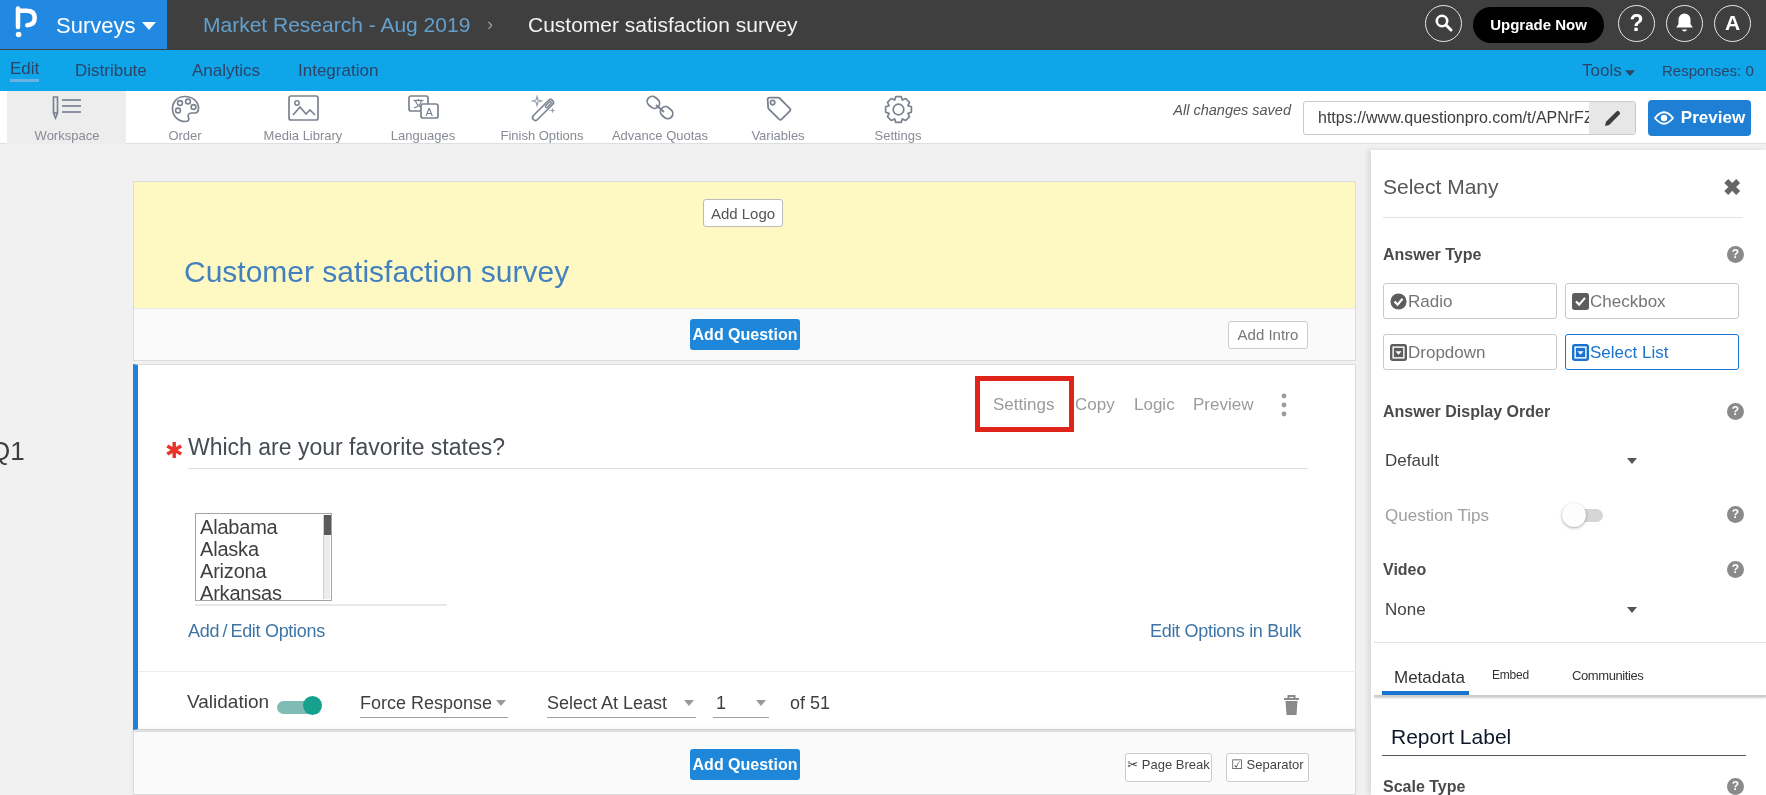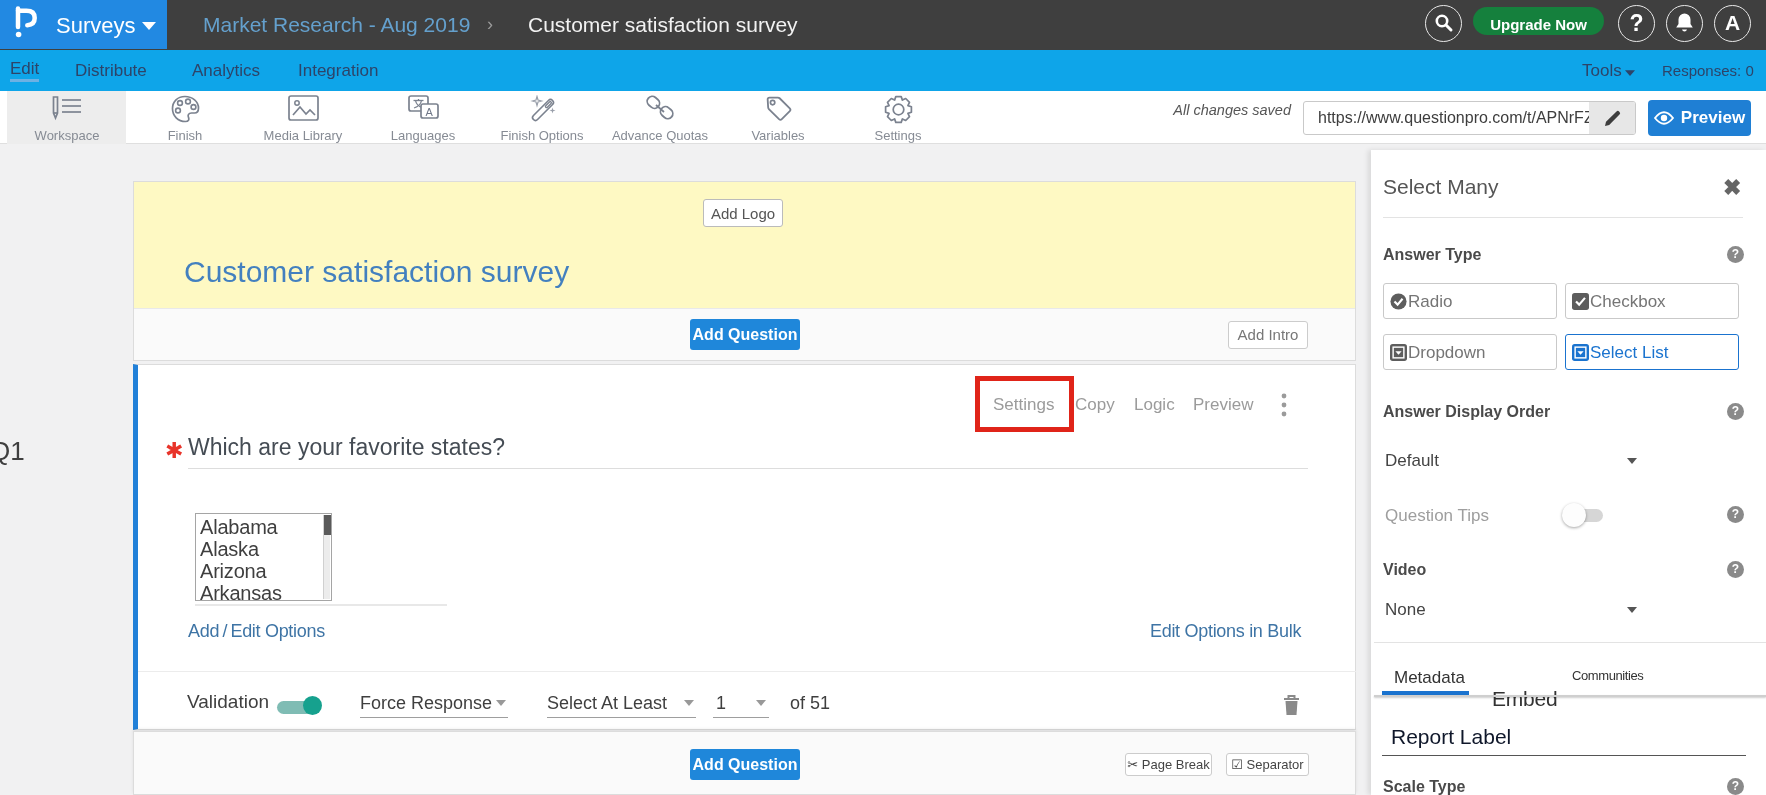--- a/index.html
+++ b/index.html
@@ -7,21 +7,21 @@
 .abs { position:absolute; }
 #page { position:relative; width:1766px; height:795px; }
 
 #hdr { position:absolute; left:0; top:0; width:1766px; height:50px; background:#3f3f3f; }
 #hdrblue { position:absolute; left:0; top:0; width:167px; height:49px; background:#2289e2; }
 #surveys { position:absolute; left:56px; top:13px; color:#fff; font-size:22px; }
 #crumb1 { position:absolute; left:203px; top:13px; color:#64a0cd; font-size:21px; }
 #crumbsep { position:absolute; left:487px; top:14px; color:#9a9a9a; font-size:18px; }
 #crumb2 { position:absolute; left:528px; top:13px; color:#f2f2f2; font-size:21px; }
 .circbtn { position:absolute; top:5px; width:37px; height:37px; border:1.6px solid #e8e8e8; border-radius:50%; color:#fff; text-align:center; }
-#upgrade { position:absolute; left:1473px; top:7px; width:131px; height:28px; background:#15803d; border-radius:18px; color:#fff; font-weight:bold; font-size:15px; text-align:center; line-height:36px; }
+#upgrade { position:absolute; left:1473px; top:7px; width:131px; height:36px; background:#000000; border-radius:18px; color:#fff; font-weight:bold; font-size:15px; text-align:center; line-height:36px; }
 
 #nav { position:absolute; left:0; top:50px; width:1766px; height:41px; background:#0ea5e9; }
 .navtab { position:absolute; top:11px; font-size:17px; color:#2d4469; }
 #tools { position:absolute; left:1582px; top:11px; font-size:17px; color:#2d4469; }
 #resp { position:absolute; left:1662px; top:12px; font-size:15px; color:#2d4469; }
 
 #tbar { position:absolute; left:0; top:91px; width:1766px; height:53px; background:#fff; border-bottom:1px solid #dfdfdf; }
 #wschip { position:absolute; left:7px; top:0; width:119px; height:53px; background:#ededed; }
 .tlabel { position:absolute; top:37px; font-size:13px; color:#868b94; text-align:center; width:160px; }
 .ticon { position:absolute; top:4px; }
@@ -52,38 +52,38 @@
 #selsb { position:absolute; right:1px; top:1px; width:7px; height:84px; background:#ececec; border-left:1px solid #d0d0d0; }
 #selsbth { position:absolute; left:0px; top:0px; width:7px; height:20px; background:#5a5a5a; }
 #selul { position:absolute; left:57px; top:239px; width:252px; height:2px; background:#e8e8e8; }
 #addedit { position:absolute; left:50px; top:256px; font-size:18px; letter-spacing:-0.3px; color:#3e74a5; }
 #editbulk { position:absolute; left:1012px; top:256px; font-size:18px; letter-spacing:-0.3px; color:#3e74a5; }
 #qdiv { position:absolute; left:0; top:306px; width:1218px; height:1px; background:#ececec; }
 #validlbl { position:absolute; left:49px; top:326px; font-size:19px; color:#3f3f3f; }
 
 #botcard { position:absolute; left:133px; top:731px; width:1223px; height:64px; background:#fafafa; border:1px solid #dcdcdc; box-shadow:0 -2px 3px rgba(0,0,0,0.08); }
 #addq2 { position:absolute; left:556px; top:17px; width:110px; height:31px; line-height:31px; }
-.wbtn { position:absolute; top:21px; height:23px; background:#fff; border:1px solid #ccc; border-radius:3px; font-size:13px; color:#444; line-height:21px; text-align:center; white-space:nowrap; }
+.wbtn { position:absolute; top:21px; height:29px; background:#fff; border:1px solid #ccc; border-radius:3px; font-size:13px; color:#444; line-height:21px; text-align:center; white-space:nowrap; }
 
 #panel { position:absolute; left:1371px; top:150px; width:395px; height:645px; background:#fff; box-shadow:-3px 0 5px rgba(0,0,0,0.10); }
 #pnlh { position:absolute; left:12px; top:25px; font-size:21px; color:#555; }
 #pnlx { position:absolute; left:352px; top:25px; font-size:22px; color:#666; font-weight:bold; }
 #pnldiv1 { position:absolute; left:12px; top:67px; width:360px; height:1px; background:#e3e3e3; }
 .pbold { position:absolute; font-size:16px; font-weight:bold; color:#4a4a4a; }
 .help { position:absolute; width:17px; height:17px; border-radius:50%; background:#8a8a8a; color:#fff; font-size:12px; font-weight:bold; text-align:center; line-height:17px; }
 .atbtn { position:absolute; width:174px; height:36px; background:#fff; border:1px solid #c9c9c9; border-radius:3px; font-size:17px; color:#757575; }
 .atbtn .txt { position:absolute; left:24px; top:8px; }
 #atSL { border:1px solid #1a73cf; color:#1a73cf; }
 .pgray { position:absolute; font-size:17px; color:#444; }
 .caret { position:absolute; width:0; height:0; border-left:5px solid transparent; border-right:5px solid transparent; border-top:6px solid #555; }
 #pnltabs { position:absolute; left:0; top:506px; width:395px; height:44px; }
 #pnldiv2 { position:absolute; left:3px; top:545px; width:392px; height:2px; background:#cfcfcf; box-shadow:0 1px 2px rgba(0,0,0,0.2); }
 #mtab { position:absolute; left:23px; top:12px; font-size:17px; color:#333; }
 #mtabul { position:absolute; left:11px; top:35px; width:87px; height:4px; background:#1a73cf; }
-#etab { position:absolute; left:121px; top:12px; font-size:21px; letter-spacing:-0.2px; color:#333;margin-top:19px; }
+#etab { position:absolute; left:121px; top:12px; font-size:12px; letter-spacing:-0.2px; color:#333; }
 #ctab { position:absolute; left:201px; top:12px; font-size:13px; letter-spacing:-0.4px; color:#333; }
 #replbl { position:absolute; left:20px; top:575px; font-size:21px; color:#0f172a; }
 #repul { position:absolute; left:11px; top:605px; width:364px; height:1px; background:#555; }
 #scale { position:absolute; left:12px; top:628px; font-size:16px; font-weight:bold; color:#4a4a4a; }
 </style>
 </head>
 <body>
 <div id="page">
 
 <div id="hdr">
@@ -143,21 +143,21 @@
     </g>
   </svg>
   <div class="tlabel" style="left:-13px">Workspace</div>
   <svg class="ticon" style="left:171px" width="29" height="28" viewBox="0 0 29 28">
     <path d="M14 1.5 C6 1.5 1.5 7 1.5 13.5 C1.5 21 7 26.5 14.5 26.5 C17.5 26.5 18.5 24.5 17.5 22.5 C16.5 20.3 17.5 18 20.5 18 L23.5 18 C26 18 27.5 16 27.5 13 C27.5 6.5 21.5 1.5 14 1.5 Z" stroke="#7b828f" stroke-width="1.7" fill="none"></path>
     <circle cx="9" cy="8" r="2.4" stroke="#7b828f" stroke-width="1.6" fill="none"></circle>
     <circle cx="17" cy="6.5" r="2.4" stroke="#7b828f" stroke-width="1.6" fill="none"></circle>
     <circle cx="22.5" cy="12" r="2.4" stroke="#7b828f" stroke-width="1.6" fill="none"></circle>
     <circle cx="7" cy="15.5" r="2.4" stroke="#7b828f" stroke-width="1.6" fill="none"></circle>
   </svg>
-  <div class="tlabel" style="left:105px">Finish</div>
+  <div class="tlabel" style="left:105px">Order</div>
   <svg class="ticon" style="left:288px" width="31" height="26" viewBox="0 0 31 26">
     <rect x="1" y="1" width="29" height="24" rx="2" stroke="#7b828f" stroke-width="1.7" fill="none"></rect>
     <circle cx="9" cy="8" r="2.2" stroke="#7b828f" stroke-width="1.5" fill="none"></circle>
     <path d="M5 20 L12 12 L18 19 L22 15 L27 20" stroke="#7b828f" stroke-width="1.7" fill="none"></path>
   </svg>
   <div class="tlabel" style="left:223px">Media Library</div>
   <svg class="ticon" style="left:408px" width="31" height="27" viewBox="0 0 31 27">
     <rect x="1" y="1" width="19" height="15" rx="2" stroke="#7b828f" stroke-width="1.7" fill="none"></rect>
     <g stroke="#7b828f" stroke-width="1.3" fill="none">
           <path d="M10.5 4 v1.5"></path>

